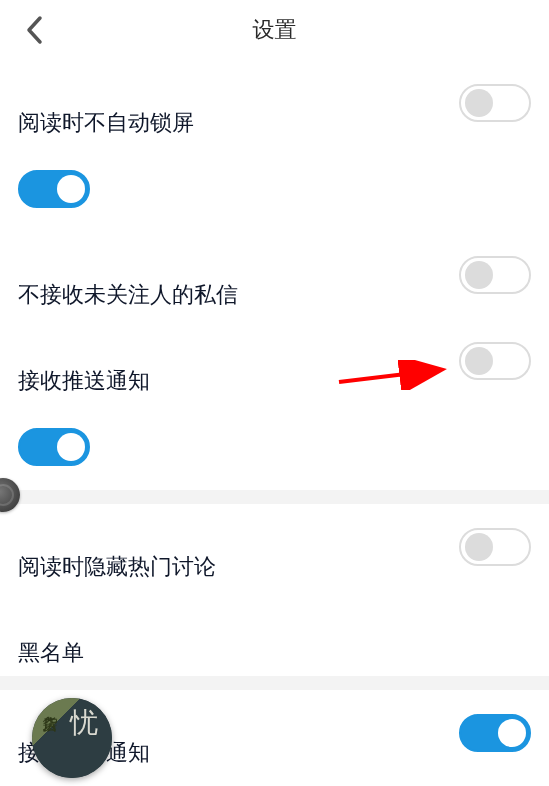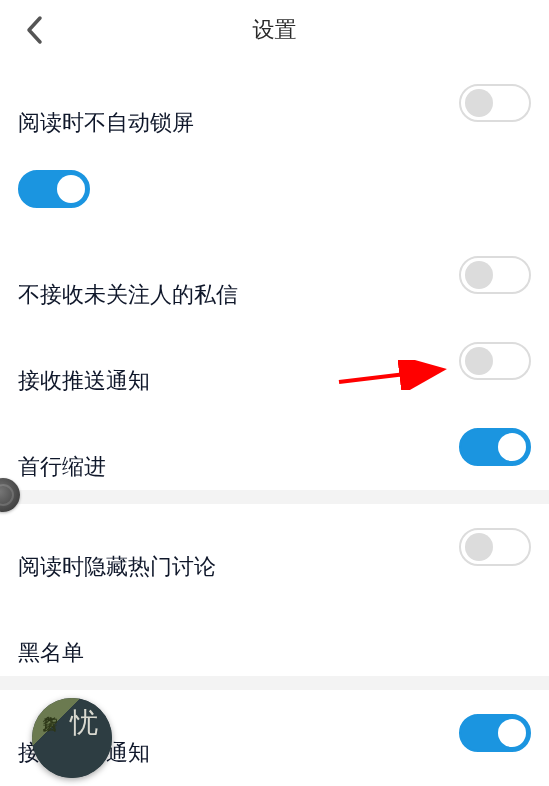--- a/index.html
+++ b/index.html
@@ -161,21 +161,20 @@
       <div class="knob"></div>
     </div>
 </div>
 <div class="row">
   <div class="label">接收推送通知</div>
   <div class="toggle off">
       <div class="knob"></div>
     </div>
 </div>
 <div class="row">
-  <div class="label">首行缩进</div>
   <div class="toggle on">
       <div class="knob"></div>
     </div>
 </div>
 
 <div class="gap"></div>
 
 <div class="row">
   <div class="label">阅读时隐藏热门讨论</div>
   <div class="toggle off">

